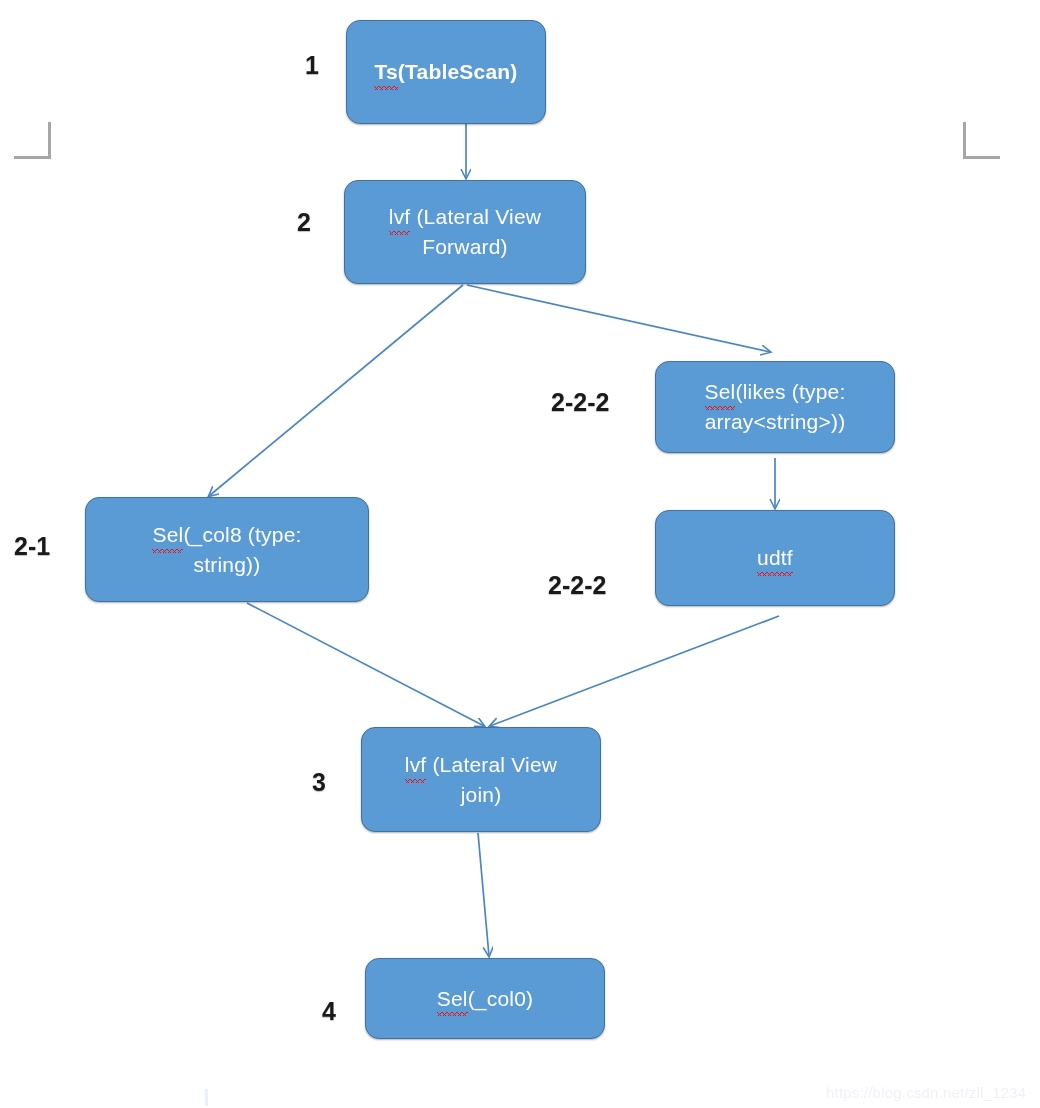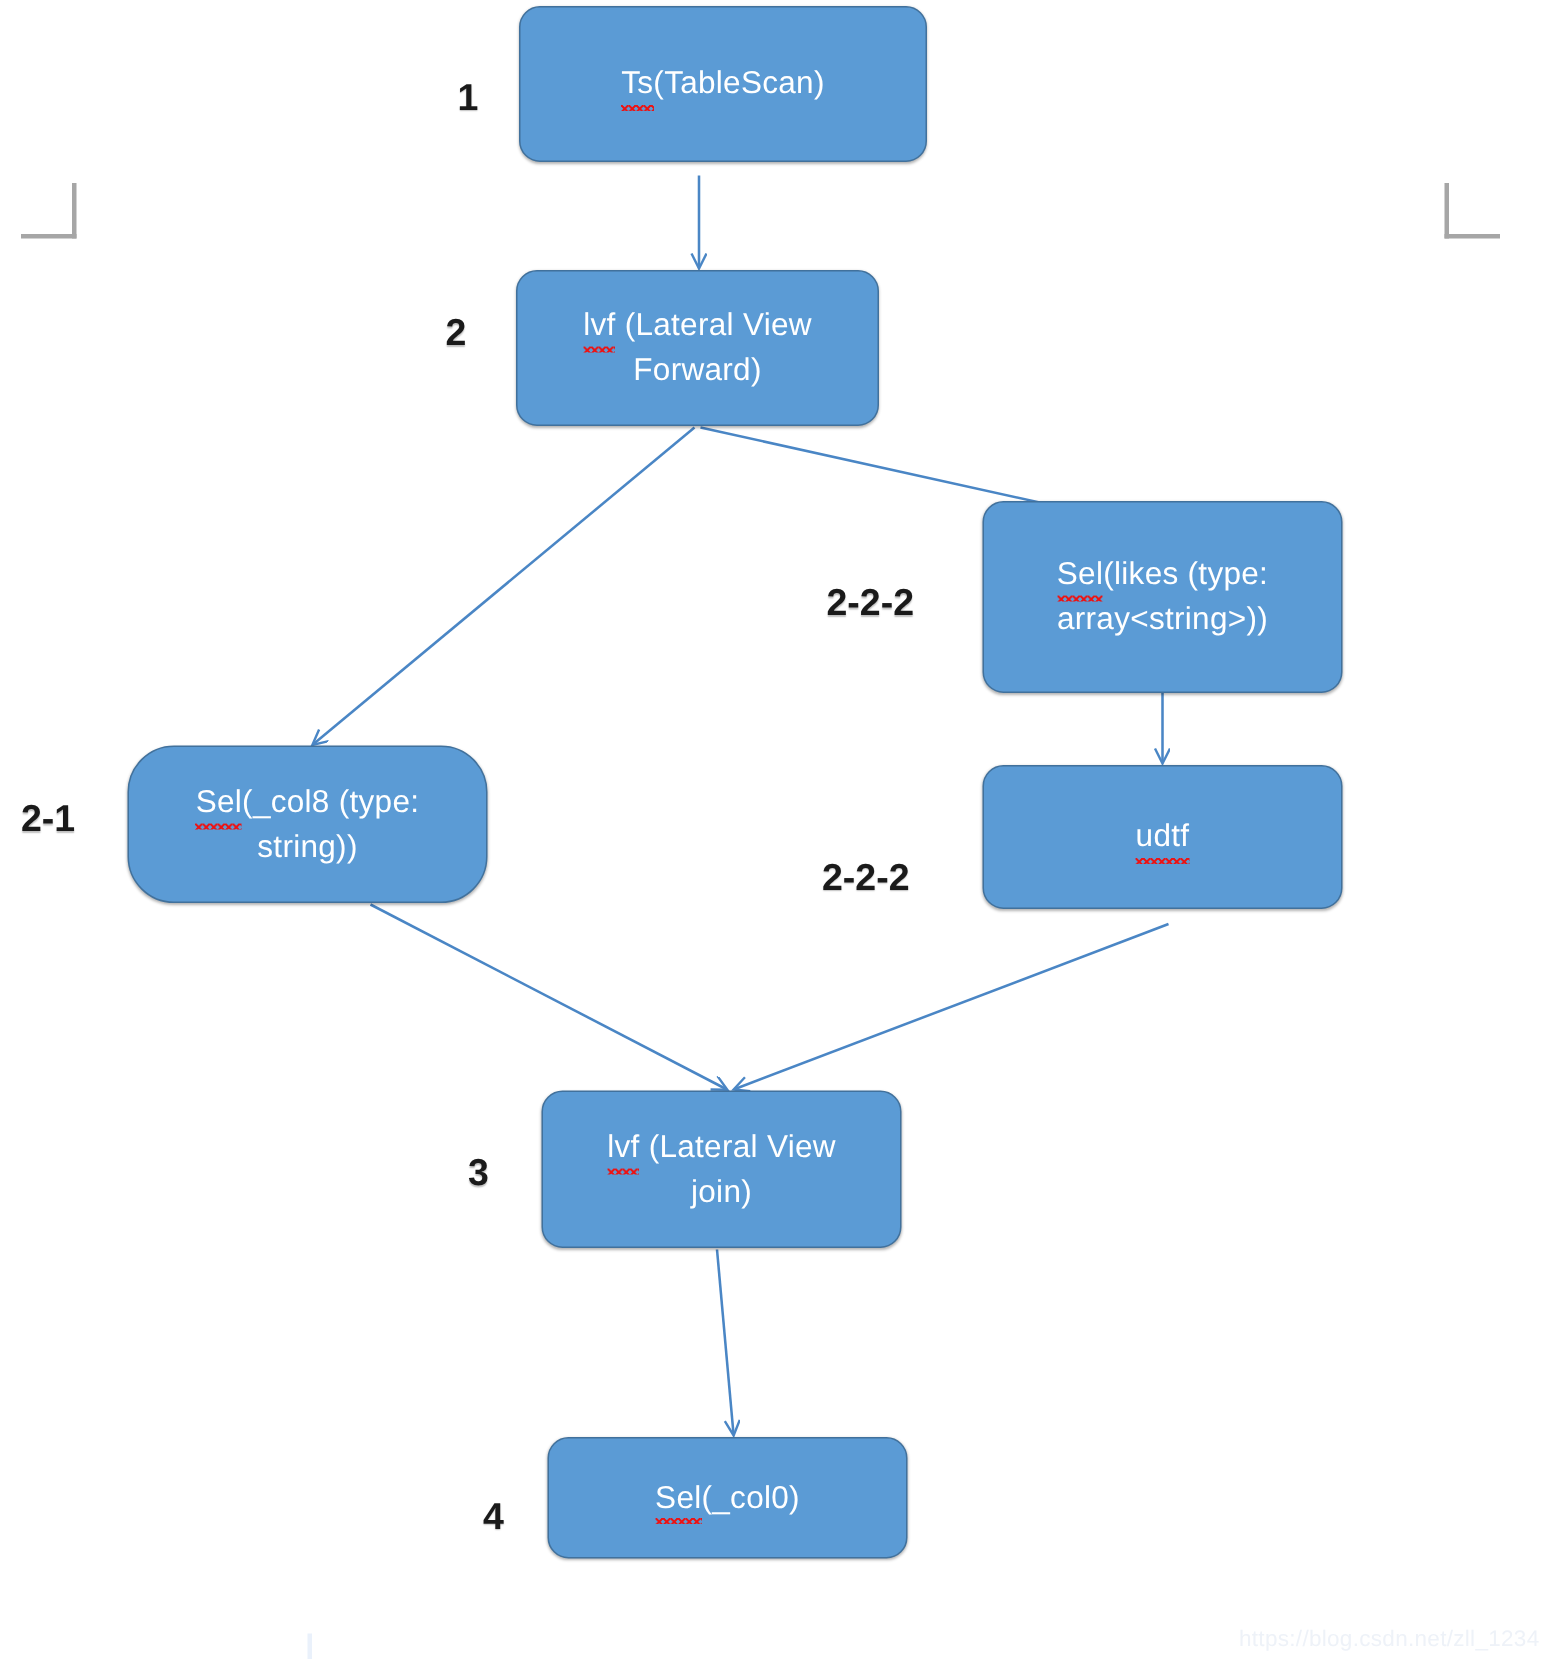--- a/index.html
+++ b/index.html
@@ -135,30 +135,30 @@
         <line x1="463" y1="285" x2="209" y2="496" stroke="#4a86c5" stroke-width="1.7" marker-end="url(#arrowhead)"></line>
         <line x1="467" y1="285" x2="770" y2="352" stroke="#4a86c5" stroke-width="1.7" marker-end="url(#arrowhead)"></line>
         <line x1="775" y1="458" x2="775" y2="508" stroke="#4a86c5" stroke-width="1.7" marker-end="url(#arrowhead)"></line>
         <line x1="247" y1="603" x2="484" y2="726" stroke="#4a86c5" stroke-width="1.7" marker-end="url(#arrowhead)"></line>
         <line x1="779" y1="616" x2="490" y2="726" stroke="#4a86c5" stroke-width="1.7" marker-end="url(#arrowhead)"></line>
         <line x1="478" y1="833" x2="489" y2="956" stroke="#4a86c5" stroke-width="1.7" marker-end="url(#arrowhead)"></line>
       </g>
   </svg>
 
   <div id="nodes-layer">
-      <div class="node" style="left: 346px; top: 4px; width: 272px; height: 104px;">
+      <div class="node" style="left: 346px; top: 20px; width: 200px; height: 104px; font-weight: bold;">
         <span class="label"><span class="squig">Ts</span>(TableScan)</span>
       </div>
       <div class="node" style="left: 344px; top: 180px; width: 242px; height: 104px;">
         <span class="label"><span class="squig">lvf</span>  (Lateral View<br>Forward)</span>
       </div>
-      <div class="node" style="left: 85px; top: 497px; width: 240px; height: 105px; border-radius: 31px;">
+      <div class="node" style="left: 85px; top: 497px; width: 284px; height: 105px;">
         <span class="label"><span class="squig">Sel</span>(_col8 (type:<br>string))</span>
       </div>
-      <div class="node" style="left: 655px; top: 334px; width: 240px; height: 128px; justify-content: flex-end;">
+      <div class="node" style="left: 655px; top: 361px; width: 240px; height: 92px; justify-content: flex-end;">
         <span class="label"><span class="squig">Sel</span>(likes (type:<br>array&lt;string&gt;))</span>
       </div>
       <div class="node" style="left: 655px; top: 510px; width: 240px; height: 96px;">
         <span class="label"><span class="squig">udtf</span></span>
       </div>
       <div class="node" style="left: 361px; top: 727px; width: 240px; height: 105px;">
         <span class="label"><span class="squig">lvf</span>  (Lateral View<br>join)</span>
       </div>
       <div class="node" style="left: 365px; top: 958px; width: 240px; height: 81px;">
         <span class="label"><span class="squig">Sel</span>(_col0)</span>

